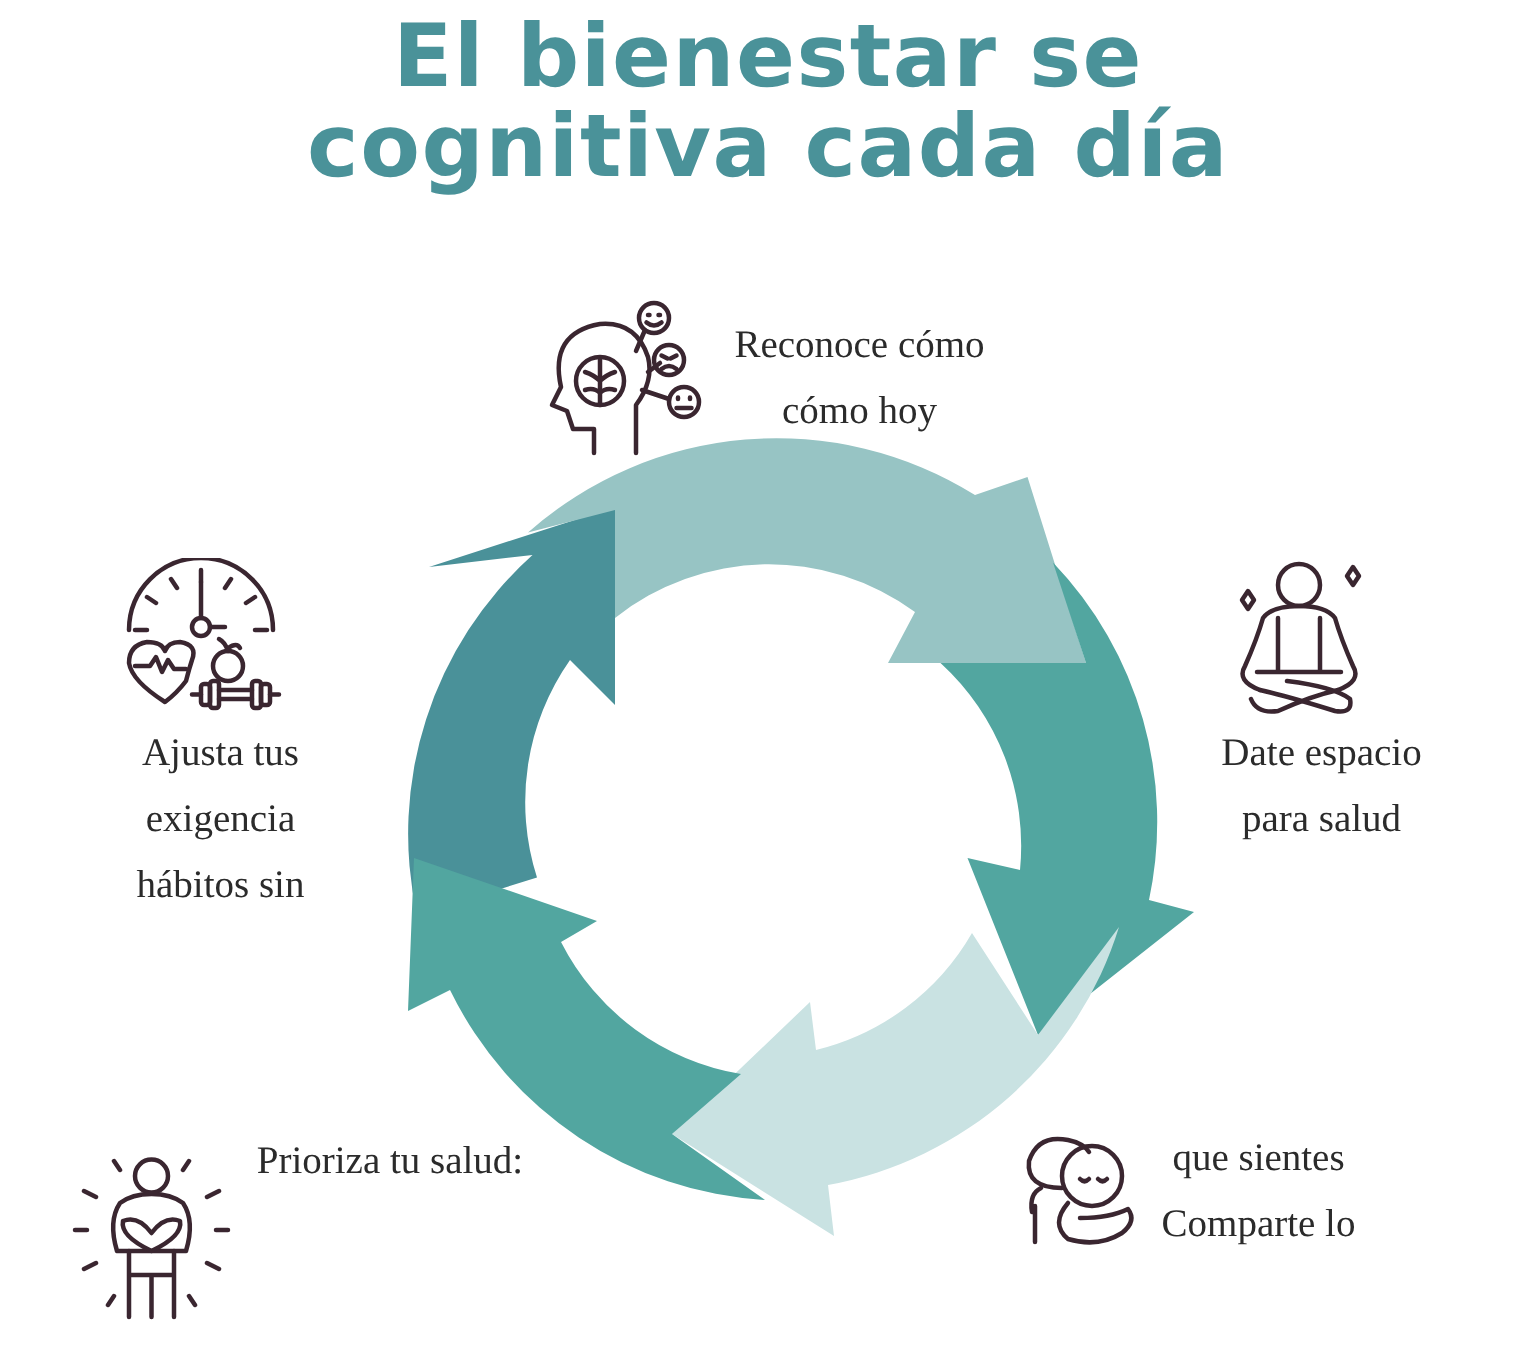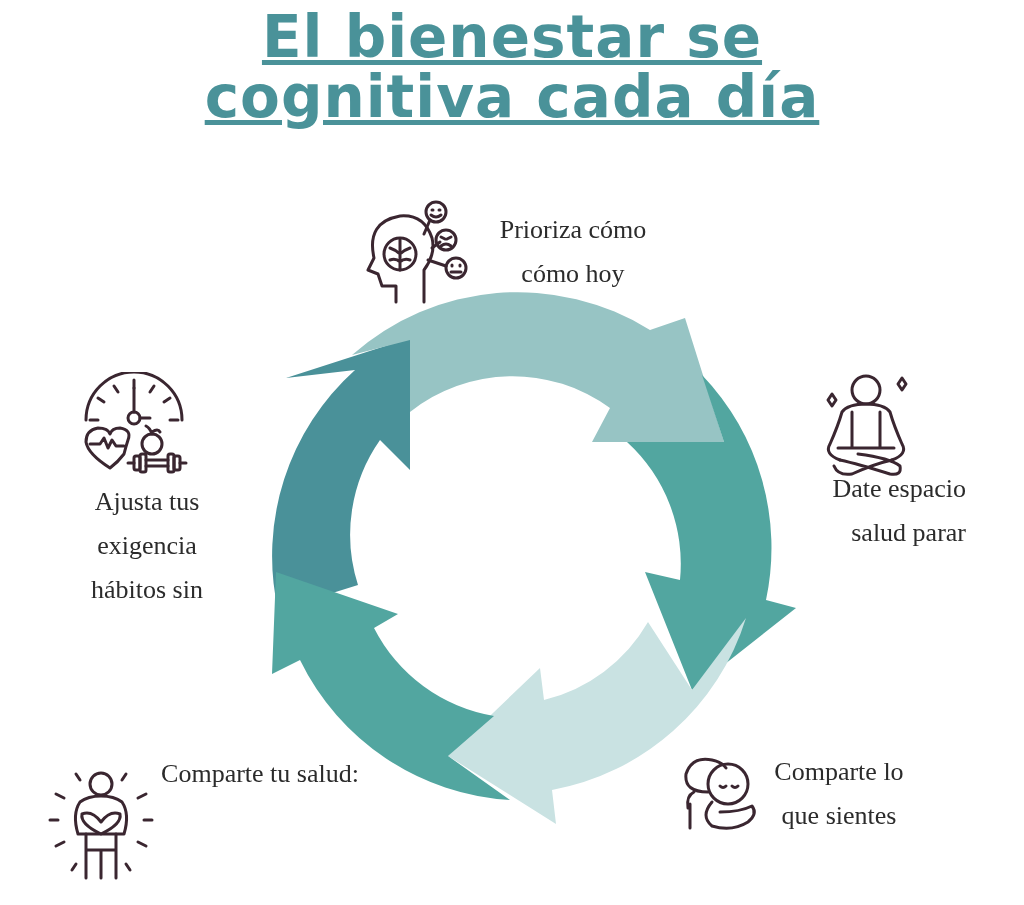--- a/index.html
+++ b/index.html
@@ -1,20 +1,20 @@
 <!DOCTYPE html>
 <html><head>
 <meta charset="utf-8">
 <style>
   html, body { margin:0; padding:0; background:#ffffff; }
   body { width:1024px; height:905px; position:relative; overflow:hidden; font-family:"DejaVu Serif", serif; }
   .title {
     position:absolute; left:0; top:8px; width:1024px; text-align:center;
     font-family:"DejaVu Sans", sans-serif; font-weight:bold; color:#4A9299;
-    font-size:58px; line-height:58px; letter-spacing:1px;text-decoration:underline;
+    font-size:58px; line-height:58px; letter-spacing:1px;
   }
   .title div { height:60px; }
   .cycle { position:absolute; left:0; top:0; }
   .label {
     position:absolute; font-family:"Liberation Serif", serif; color:#2b2b2b;
     font-size:26px; line-height:44px; text-align:center; white-space:nowrap;
   }
   .label div { display:block; }
   .icon { position:absolute; }
   .icon svg { stroke:#3a2630; fill:none; stroke-width:3; stroke-linecap:round; stroke-linejoin:round; }
@@ -50,64 +50,64 @@
     <path d="M 72 12 h1 M 79 12 h1 M 71 17 Q 76 21 81 17"></path>
     <path d="M 72 50 L 80 44"></path>
     <circle cx="86" cy="42" r="10"></circle>
     <path d="M 81 39 l4 2 M 91 39 l-4 2 M 81 48 Q 86 44 91 48"></path>
     <path d="M 68 62 L 86 68"></path>
     <circle cx="96" cy="70" r="10"></circle>
     <path d="M 92 67 v1 M 100 67 v1 M 91 74 h10"></path>
   </svg>
 </div>
 <div class="label" style="left:468px; top:208px; width:210px;">
-  <div>Prioriza cómo</div>
+  <div>Reconoce cómo</div>
   <div>cómo hoy</div>
 </div>
 
 <div class="icon" style="left:818px; top:370px;">
   <svg width="96" height="110" viewBox="0 0 96 110">
     <path d="M 10 30 l4 -6 l4 6 l-4 6 z"></path>
     <path d="M 80 14 l4 -6 l4 6 l-4 6 z"></path>
     <circle cx="48" cy="20" r="14"></circle>
     <path d="M 22 90 Q 6 84 12 74 Q 20 56 24 42 Q 30 34 48 34 Q 66 34 72 42 Q 76 56 84 74 Q 90 84 74 90"></path>
     <path d="M 34 42 L 34 78 M 62 42 L 62 78 M 20 78 L 76 78"></path>
     <path d="M 22 90 Q 40 94 72 104 Q 84 106 82 96 Q 72 88 40 84 M 74 90 Q 56 94 34 104 Q 20 106 16 96"></path>
   </svg>
 </div>
-<div class="label" style="left:796px; top:467px; width:170px;text-align:right;">
+<div class="label" style="left:796px; top:480px; width:170px;">
   <div>Date espacio</div>
-  <div>salud parar</div>
+  <div>para salud</div>
 </div>
 
 <div class="icon" style="left:678px; top:752px;">
   <svg width="86" height="82" viewBox="0 0 86 82">
     <path d="M 30 40 Q 6 40 8 22 Q 14 4 34 8 Q 44 10 48 16"></path>
     <circle cx="50" cy="32" r="20"></circle>
     <path d="M 42 34 Q 45 37 48 34 M 54 34 Q 57 37 60 34"></path>
     <path d="M 16 40 Q 8 44 10 56 M 12 52 L 12 76"></path>
     <path d="M 34 50 Q 22 64 34 74 Q 54 80 70 70 Q 80 62 74 54 Q 62 60 42 60"></path>
   </svg>
 </div>
 <div class="label" style="left:754px; top:750px; width:170px;">
+  <div>que sientes</div>
   <div>Comparte lo</div>
-  <div>que sientes</div>
 </div>
 
 <div class="icon" style="left:46px; top:770px;">
   <svg width="110" height="112" viewBox="0 0 110 112">
     <circle cx="55" cy="14" r="11"></circle>
     <path d="M 32 64 Q 26 44 34 32 Q 42 26 55 26 Q 68 26 76 32 Q 84 44 78 64 L 32 64"></path>
     <path d="M 36 44 Q 46 40 55 52 Q 64 40 74 44 Q 76 54 55 64 Q 34 54 36 44"></path>
     <path d="M 40 64 L 40 108 M 70 64 L 70 108 M 55 80 L 55 108 M 40 80 L 70 80"></path>
     <path d="M 30 4 l4 6 M 80 4 l-4 6 M 10 24 l8 4 M 100 24 l-8 4 M 4 50 h8 M 98 50 h8 M 10 76 l8 -4 M 100 76 l-8 -4 M 26 100 l4 -6 M 84 100 l-4 -6"></path>
   </svg>
 </div>
 <div class="label" style="left:150px; top:752px; width:220px;">
-  <div>Comparte tu salud:</div>
+  <div>Prioriza tu salud:</div>
 </div>
 
 <div class="icon" style="left:80px; top:372px;">
   <svg width="110" height="108" viewBox="0 0 110 108">
     <path d="M 6 48 A 48 48 0 0 1 102 48"></path>
     <path d="M 54 8 v8 M 34 14 l4 6 M 74 14 l-4 6 M 18 26 l6 4 M 90 26 l-6 4 M 10 48 h8 M 90 48 h8"></path>
     <path d="M 54 16 L 54 40 M 60 46 L 70 46"></path>
     <circle cx="54" cy="46" r="6"></circle>
     <path d="M 44 82 Q 46 74 48 68 Q 52 58 40 56 Q 32 56 30 62 Q 28 56 18 56 Q 6 58 6 70 Q 8 82 30 96 Q 38 90 44 82"></path>
     <path d="M 10 72 h10 l4 -6 l4 10 l4 -8 l4 6 h8"></path>

